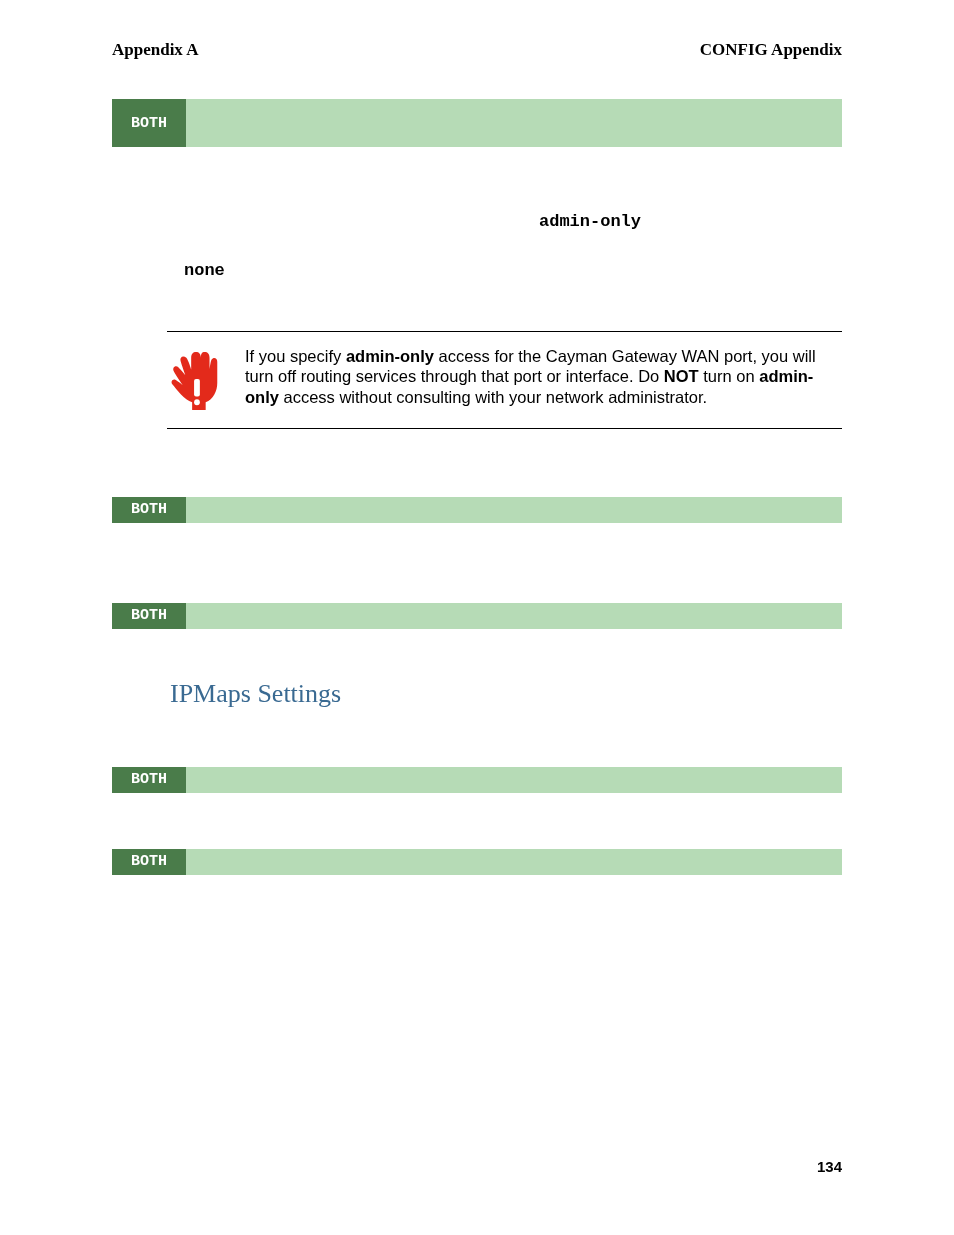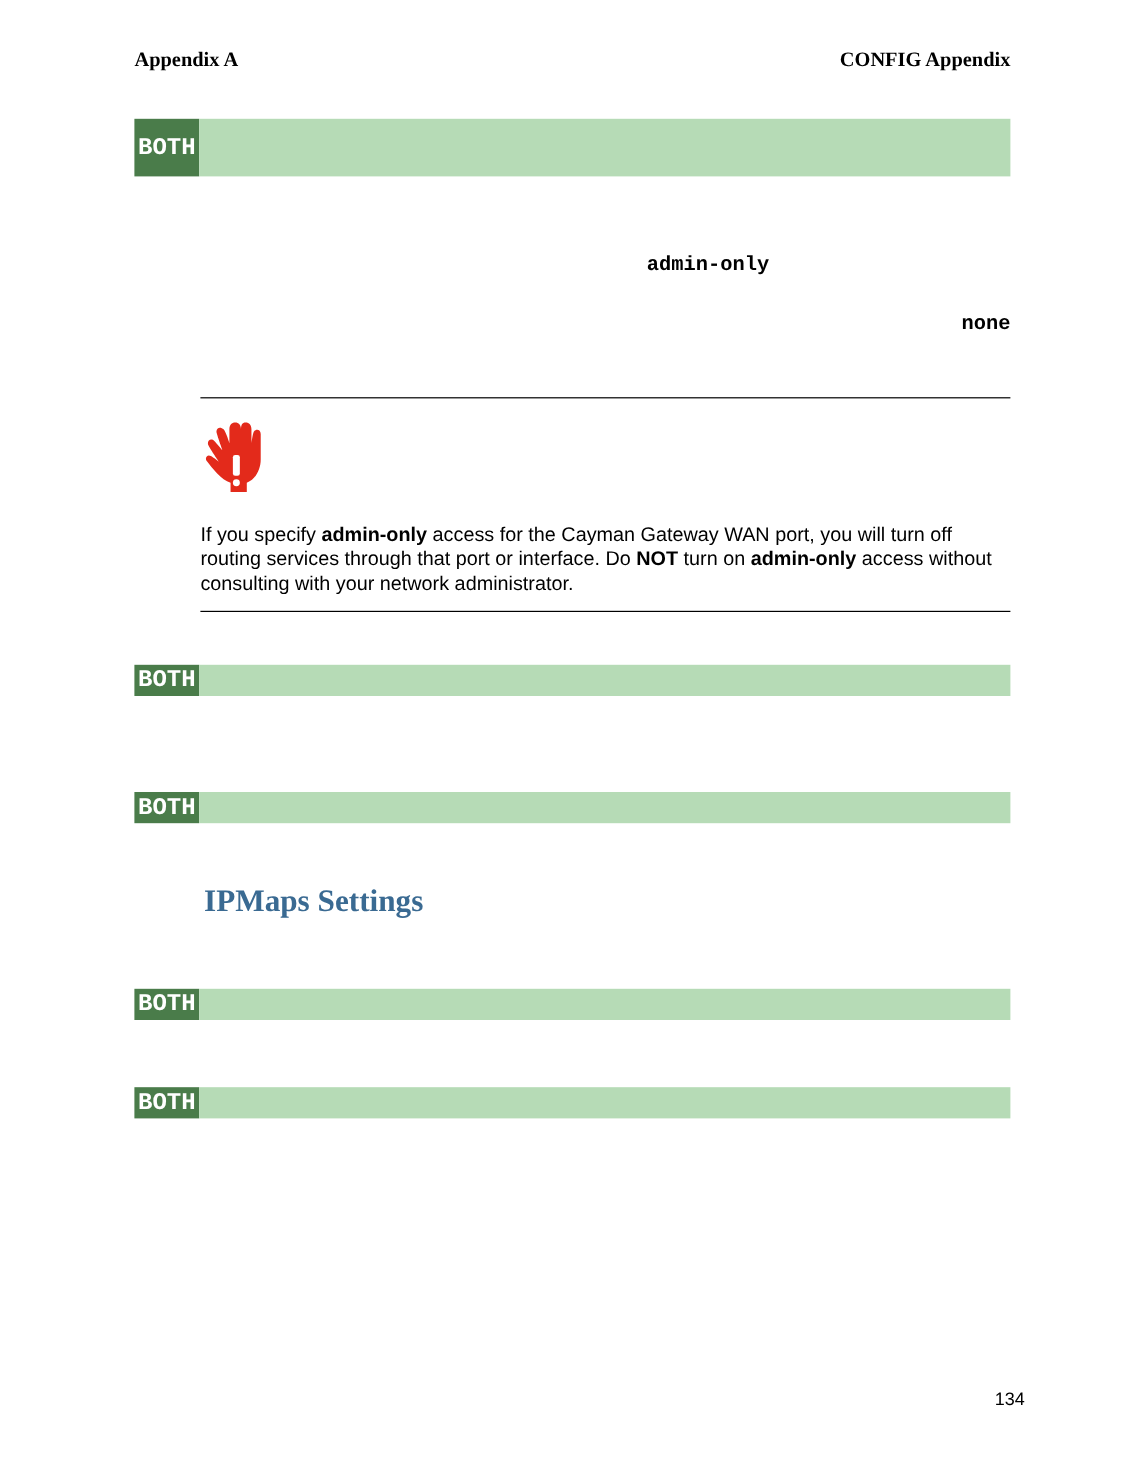--- a/index.html
+++ b/index.html
@@ -27,52 +27,51 @@
     align-items: stretch;
     height: 48px;
     margin-bottom: 0;
   }
   .green-bar.short { height: 26px; }
   .green-badge {
     background: #4a7c4a;
     color: #ffffff;
     font-family: "Courier New", monospace;
     font-weight: bold;
-    font-size: 20px;
-    width: 54px;
+    font-size: 15px;
+    width: 74px;
     display: flex;
     align-items: center;
     justify-content: center;
   }
   .green-rest {
     flex: 1;
     background: #b6dbb6;
   }
   .block1-text {
     margin-top: 50px;
     margin-bottom: 35px;
     font-family: "Courier New", monospace;
     font-weight: bold;
     font-size: 17px;
     color: #000;
     line-height: 2.9;
   }
   .ao { margin-left: 427px; display: block; }
-  .none { margin-left: 72px; display: block; text-align: right; }
+  .none { margin-left: 72px; display: block; }
 
   .warning-block {
     display: flex;
     gap: 20px;
     border-top: 1px solid #000;
     border-bottom: 1px solid #000;
     padding: 14px 0 12px 0;
     margin-left: 55px;
-    margin-bottom: 44px;
+    margin-bottom: 68px;
     align-items: flex-start;
-    flex-direction: column;
   }
   .hand-icon {
     width: 58px;
     height: 70px;
     flex-shrink: 0;
     display: flex;
     align-items: center;
     justify-content: center;
   }
   .hand-icon svg { width: 58px; height: 70px; }
@@ -91,30 +90,30 @@
     font-family: "Helvetica Neue", Helvetica, Arial, sans-serif;
     font-weight: bold;
     font-size: 17px;
     margin-left: 358px;
     margin-bottom: 26px;
   }
   .section-title {
     font-family: Georgia, "Times New Roman", serif;
     color: #3a6a92;
     font-size: 26px;
-    font-weight: 700;
+    font-weight: 400;
     margin-left: 58px;
     margin-bottom: 58px;
   }
   .page-number {
     position: absolute;
     bottom: 60px;
-    right: 100px;
+    right: 112px;
     font-family: "Helvetica Neue", Helvetica, Arial, sans-serif;
-    font-weight: normal;
+    font-weight: bold;
     font-size: 15px;
     text-align: center;
   }
   .gap56 { height: 56px; }
 </style>
 </head>
 <body>
 
 <div class="page">
 

